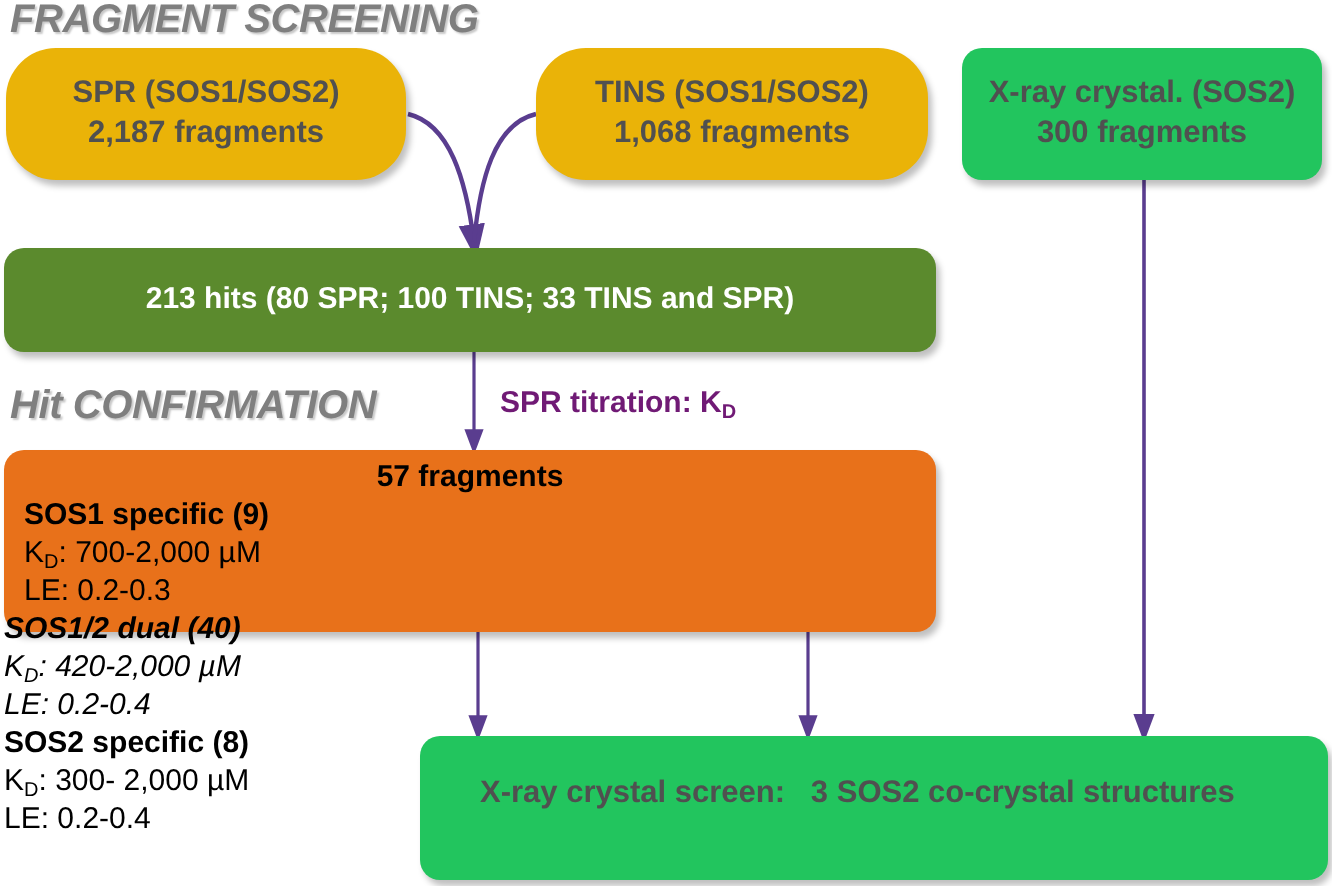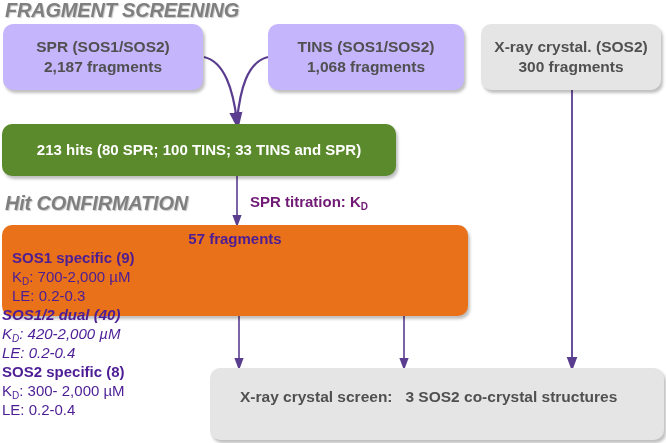--- a/index.html
+++ b/index.html
@@ -1,23 +1,23 @@
 <!DOCTYPE html>
 <html><head>
 <meta charset="utf-8">
 <style>
   html, body { margin:0; padding:0; background:#ffffff; }
   body { width:666px; height:443px; position:relative; overflow:hidden; font-family:"Liberation Sans", sans-serif; }
   .abs { position:absolute; }
   .section-title { font-weight:bold; font-style:italic; color:#7f7f7f; font-size:20px; text-shadow:1px 1px 1px #c8c8c8; letter-spacing:-0.2px; }
   .box { box-sizing:border-box; border-radius:10px; box-shadow:2px 3px 3px rgba(0,0,0,0.25); text-align:center; font-weight:bold; color:#505050; display:flex; flex-direction:column; justify-content:center; align-items:center; font-size:15.5px; line-height:20px; }
-  .blue { background:#c4b5fd; }
-  .cream { background:#e5e5e5; }
+  .blue { background:#eab308;border-radius:25px; }
+  .cream { background:#22c55e; }
   .green { background:#5b8a2d; color:#ffffff; font-size:15px; }
-  .orange { background:#e8711a; color:#4c1d95; display:block; text-align:left; padding:4px 0 0 0; }
+  .orange { background:#e8711a; color:#000000; display:block; text-align:left; padding:4px 0 0 0; }
   .orange .head { text-align:center; font-size:15px; line-height:19px; }
   .cols { display:flex;flex-direction:column; }
   .col { font-size:15px; line-height:19px; }
   .col .t { font-weight:bold; }
   .col .v { font-weight:normal; }
   .final { display:block; text-align:left; padding:18px 0 0 30px; font-size:15.5px; line-height:21px; }
   .label { font-size:15px; color:#701a75; font-weight:bold; }
   sub { font-size:10px; vertical-align:-3px; line-height:0; }
   svg.lines { position:absolute; left:0; top:0; }
 </style>
@@ -48,21 +48,21 @@
 <div class="abs box blue" style="left:268px; top:24px; width:196px; height:66px;">
   <div>TINS (SOS1/SOS2)</div>
   <div>1,068 fragments</div>
 </div>
 
 <div class="abs box cream" style="left:481px; top:24px; width:180px; height:66px;">
   <div>X-ray crystal. (SOS2)</div>
   <div>300 fragments</div>
 </div>
 
-<div class="abs box green" style="left:2px; top:124px; width:394px; height:52px;">
+<div class="abs box green" style="left:2px; top:124px; width:466px; height:52px;">
   <div>213 hits (80 SPR; 100 TINS; 33 TINS and SPR)</div>
 </div>
 
 <div class="abs section-title" style="left:5px; top:192px;">Hit CONFIRMATION</div>
 
 <div class="abs label" style="left:250px; top:193px;">
   <span>SPR titration: K</span><sub>D</sub>
 </div>
 
 <div class="abs box orange" style="left:2px; top:225px; width:466px; height:91px;">

